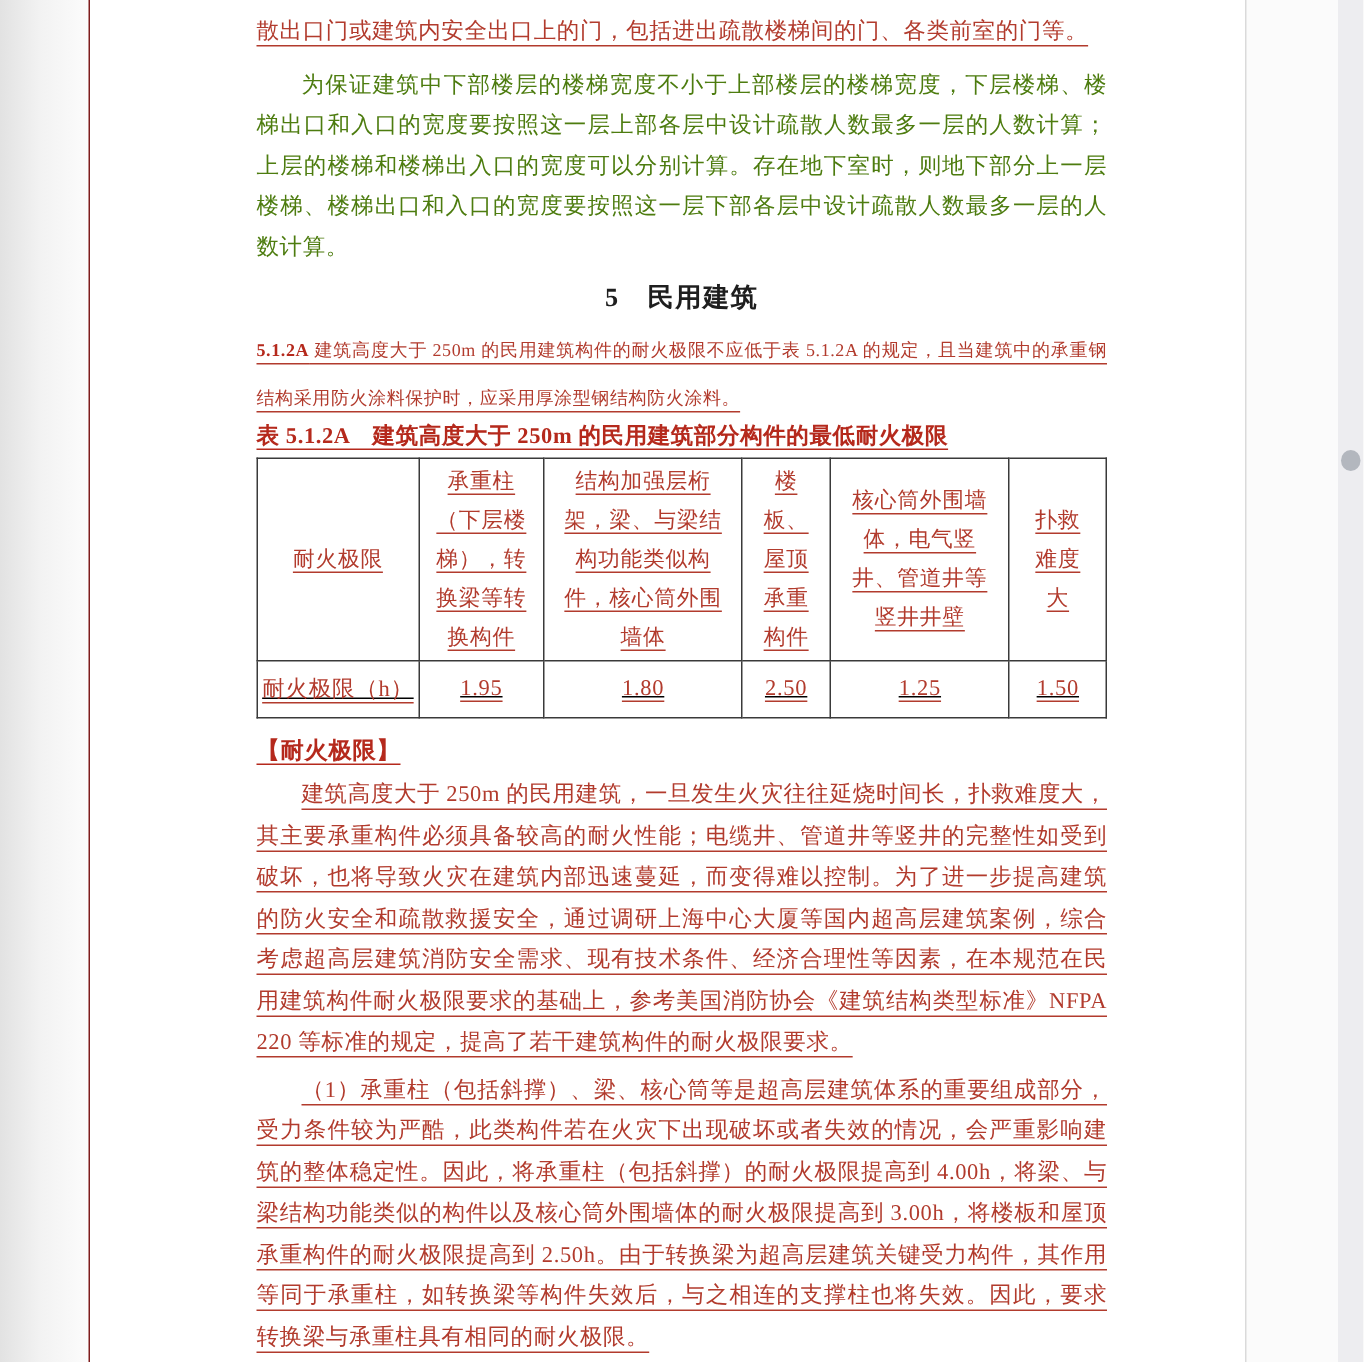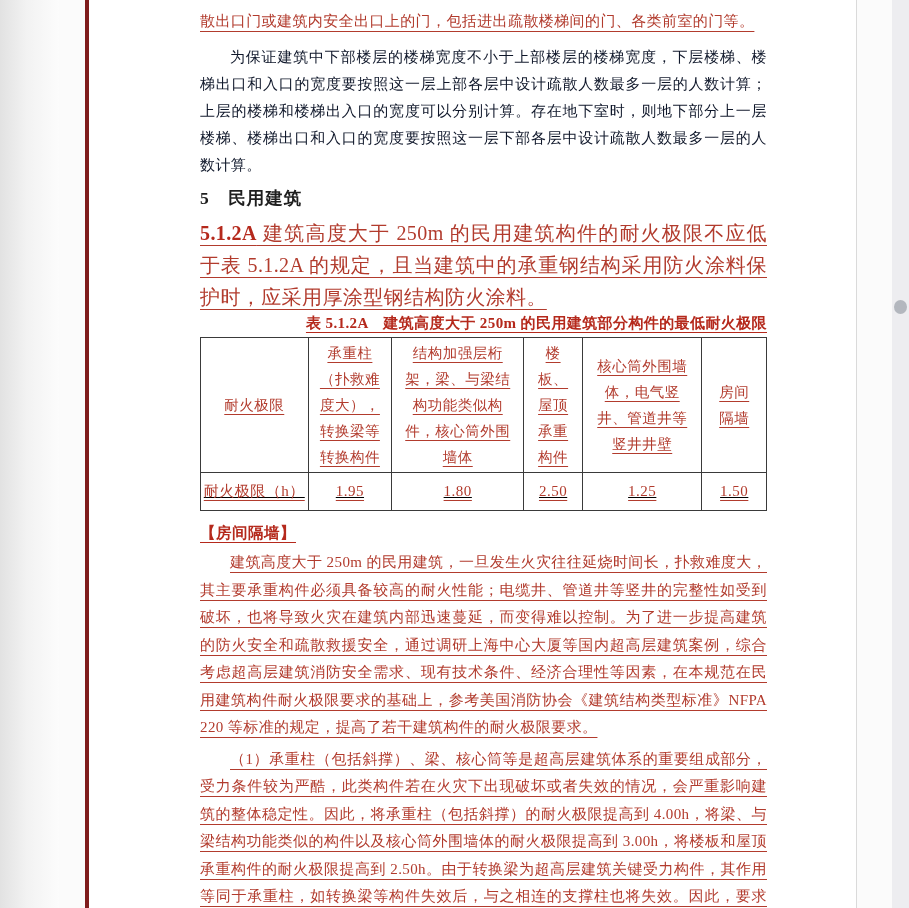--- a/index.html
+++ b/index.html
@@ -14,23 +14,22 @@
   
   .left-shade {
     position: absolute; left: 0; top: 0; width: 59px; height: 908px;
     background: linear-gradient(to right, #e2e2e2 0%, #f2f2f2 45%, #fcfcfc 100%);
   }
 
   
   .page {
     position: absolute; left: 59px; top: 0; width: 772px; height: 908px;
     background: #ffffff;
-    border-left: 4px solid #7f1d1d;
+    border-left: 1px solid #7f1d1d;
     border-right: 1px solid #dadada;
-    margin-left: 26px;
   }
   .content {
     position: absolute; left: 111px; top: 0; width: 567px;
   }
 
   
   .red {
     color: #b23b2d;
     text-decoration: underline;
     text-decoration-thickness: 1px;
@@ -38,42 +37,42 @@
     text-underline-offset: 5px;
   }
 
   .cont-line {
     margin-top: 9px;
     font-size: 15px; letter-spacing: 0.4px; line-height: 24px;
     text-align: justify;
   }
   .black-para {
     margin-top: 11px;
-    color: #0f172a;
+    color: #4d7c0f;
     font-size: 15px; letter-spacing: 0.4px; line-height: 27px;
     text-align: justify; text-indent: 2em;
   }
   h1.chapter, h2.section {
-    color: #1e1e1e; 
+    color: #1e1e1e; text-align: center;
     font-size: 17.5px; letter-spacing: 1px; font-weight: bold;
   }
   h1.chapter { margin-top: 7px; line-height: 24px; }
   h2.section { margin-top: 9px; line-height: 24px; }
 
   .clause {
     margin-top: 7px;
-    font-size: 20px; letter-spacing: 0.4px; line-height: 32px;
+    font-size: 12px; letter-spacing: 0.4px; line-height: 32px;
     text-align: justify;
   }
   .clause .num { font-weight: bold; color: #b5291c; }
 
   .tbl-caption {
     margin-top: 1px;
     font-size: 15px; font-weight: bold; letter-spacing: 0.4px;
-    line-height: 19px; text-align: right;
+    line-height: 19px; text-align: left;
     color: #b5291c;
     text-decoration: underline; text-underline-offset: 4px;
     text-decoration-thickness: 1px;
   }
 
   
   table.fire {
     width: 100%; margin-top: 4px;
     border-collapse: collapse; table-layout: fixed;
   }
@@ -146,38 +145,38 @@
           <col style="width:19%">
           <col style="width:14.8%">
           <col style="width:23.3%">
           <col style="width:10.4%">
           <col style="width:21.1%">
           <col style="width:11.4%">
         </colgroup>
         <tbody>
             <tr class="hdr">
           <th>耐火极限</th>
-          <th>承重柱（扑救难度大），转换梁等转换构件</th>
+          <th>承重柱（下层楼梯），转换梁等转换构件</th>
           <th>结构加强层桁架，梁、与梁结构功能类似构件，核心筒外围墙体</th>
           <th class="tight">楼板、屋顶承重构件</th>
           <th>核心筒外围墙体，电气竖井、管道井等竖井井壁</th>
-          <th class="tight">房间隔墙</th>
+          <th class="tight">扑救难度大</th>
         </tr>
         <tr class="dat">
           <td>耐火极限（h）</td>
           <td>1.95</td>
           <td>1.80</td>
           <td>2.50</td>
           <td>1.25</td>
           <td>1.50</td>
         </tr>
       </tbody>
         </table>
 
-      <div class="commentary-label">【房间隔墙】</div>
+      <div class="commentary-label">【耐火极限】</div>
 
       <p class="red expl">建筑高度大于 250m 的民用建筑，一旦发生火灾往往延烧时间长，扑救难度大，其主要承重构件必须具备较高的耐火性能；电缆井、管道井等竖井的完整性如受到破坏，也将导致火灾在建筑内部迅速蔓延，而变得难以控制。为了进一步提高建筑的防火安全和疏散救援安全，通过调研上海中心大厦等国内超高层建筑案例，综合考虑超高层建筑消防安全需求、现有技术条件、经济合理性等因素，在本规范在民用建筑构件耐火极限要求的基础上，参考美国消防协会《建筑结构类型标准》NFPA 220 等标准的规定，提高了若干建筑构件的耐火极限要求。</p>
 
       <p class="red expl">（1）承重柱（包括斜撑）、梁、核心筒等是超高层建筑体系的重要组成部分，受力条件较为严酷，此类构件若在火灾下出现破坏或者失效的情况，会严重影响建筑的整体稳定性。因此，将承重柱（包括斜撑）的耐火极限提高到 4.00h，将梁、与梁结构功能类似的构件以及核心筒外围墙体的耐火极限提高到 3.00h，将楼板和屋顶承重构件的耐火极限提高到 2.50h。由于转换梁为超高层建筑关键受力构件，其作用等同于承重柱，如转换梁等构件失效后，与之相连的支撑柱也将失效。因此，要求转换梁与承重柱具有相同的耐火极限。</p>
 
     </div>
   </div>
 
   <div class="scroll-track">
     <div class="scroll-thumb"></div>

